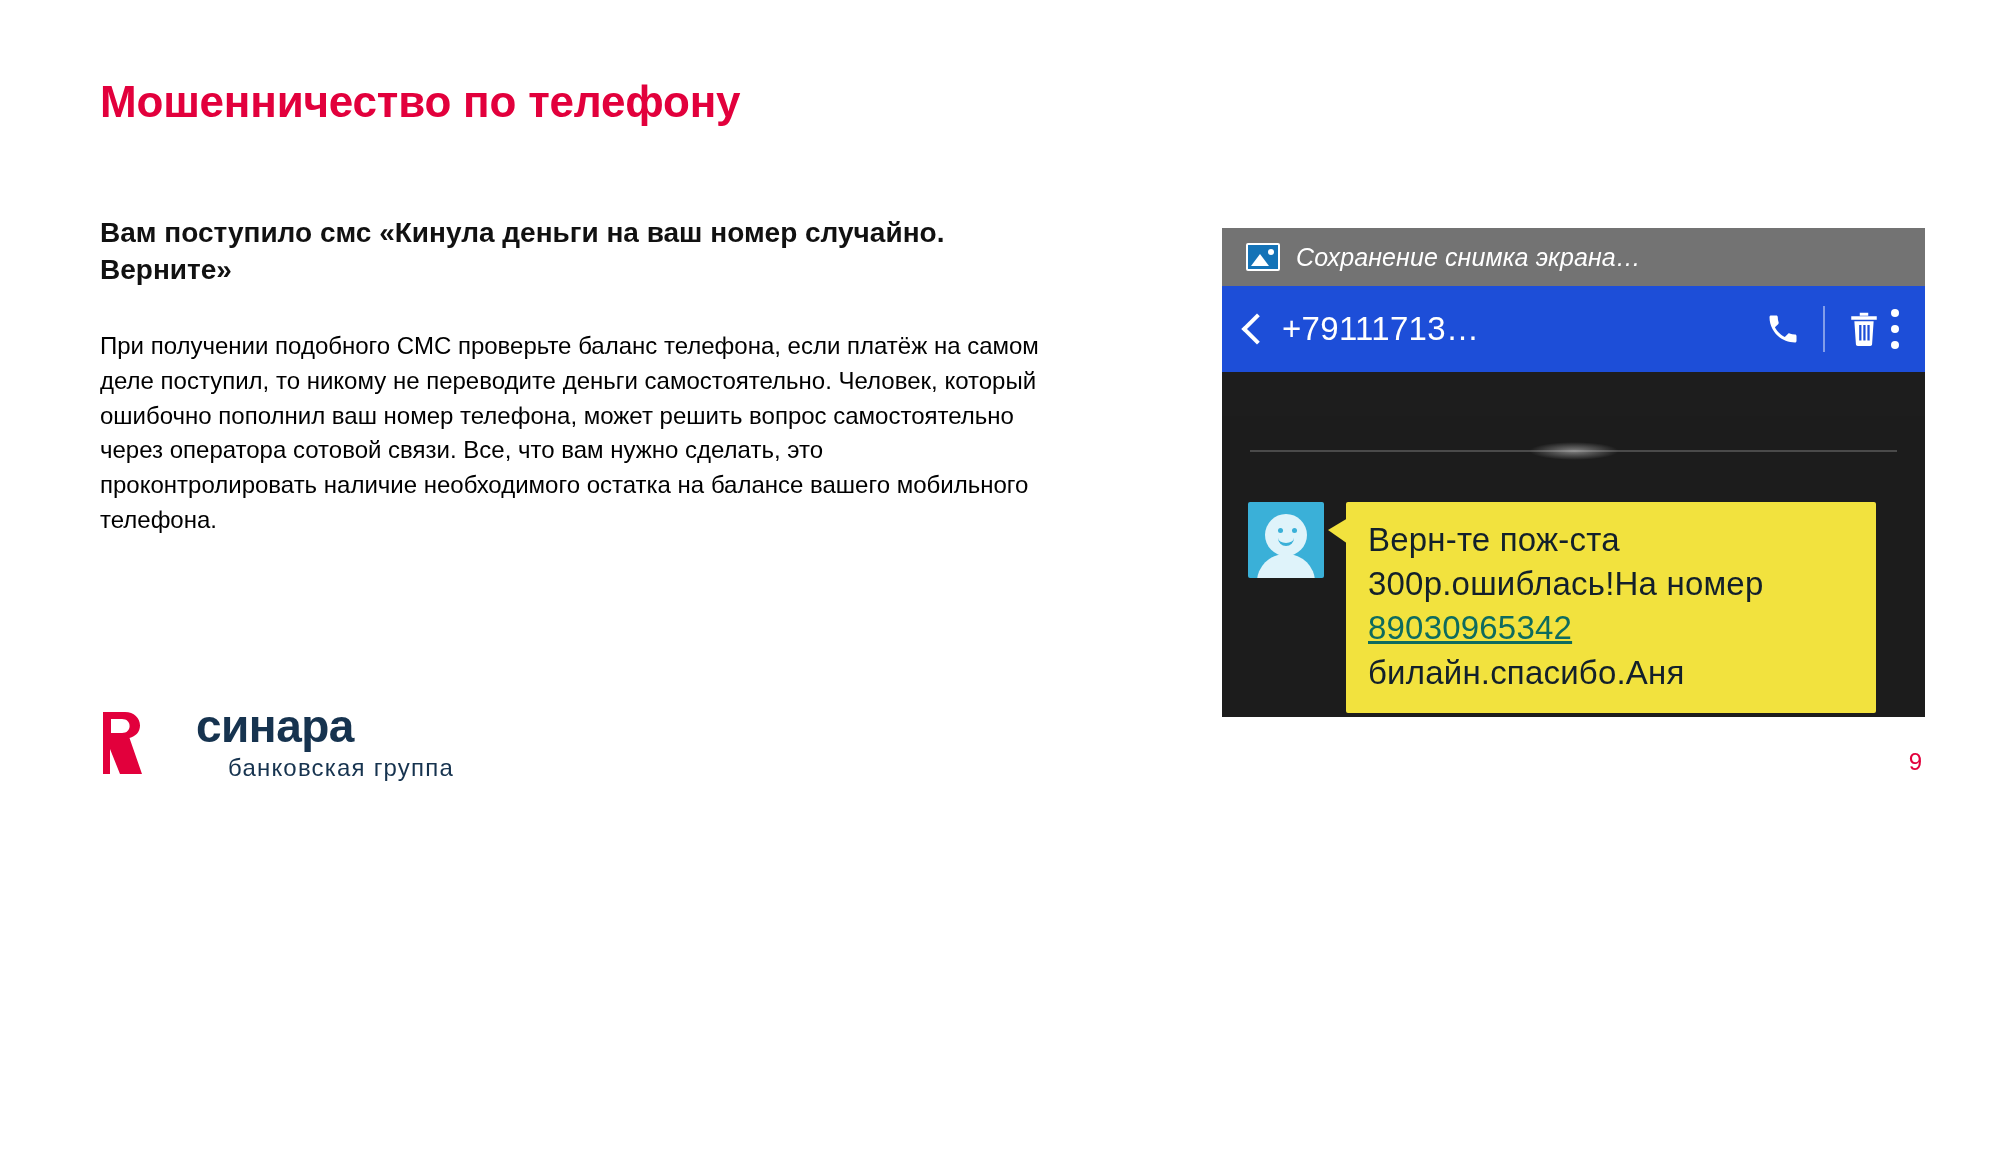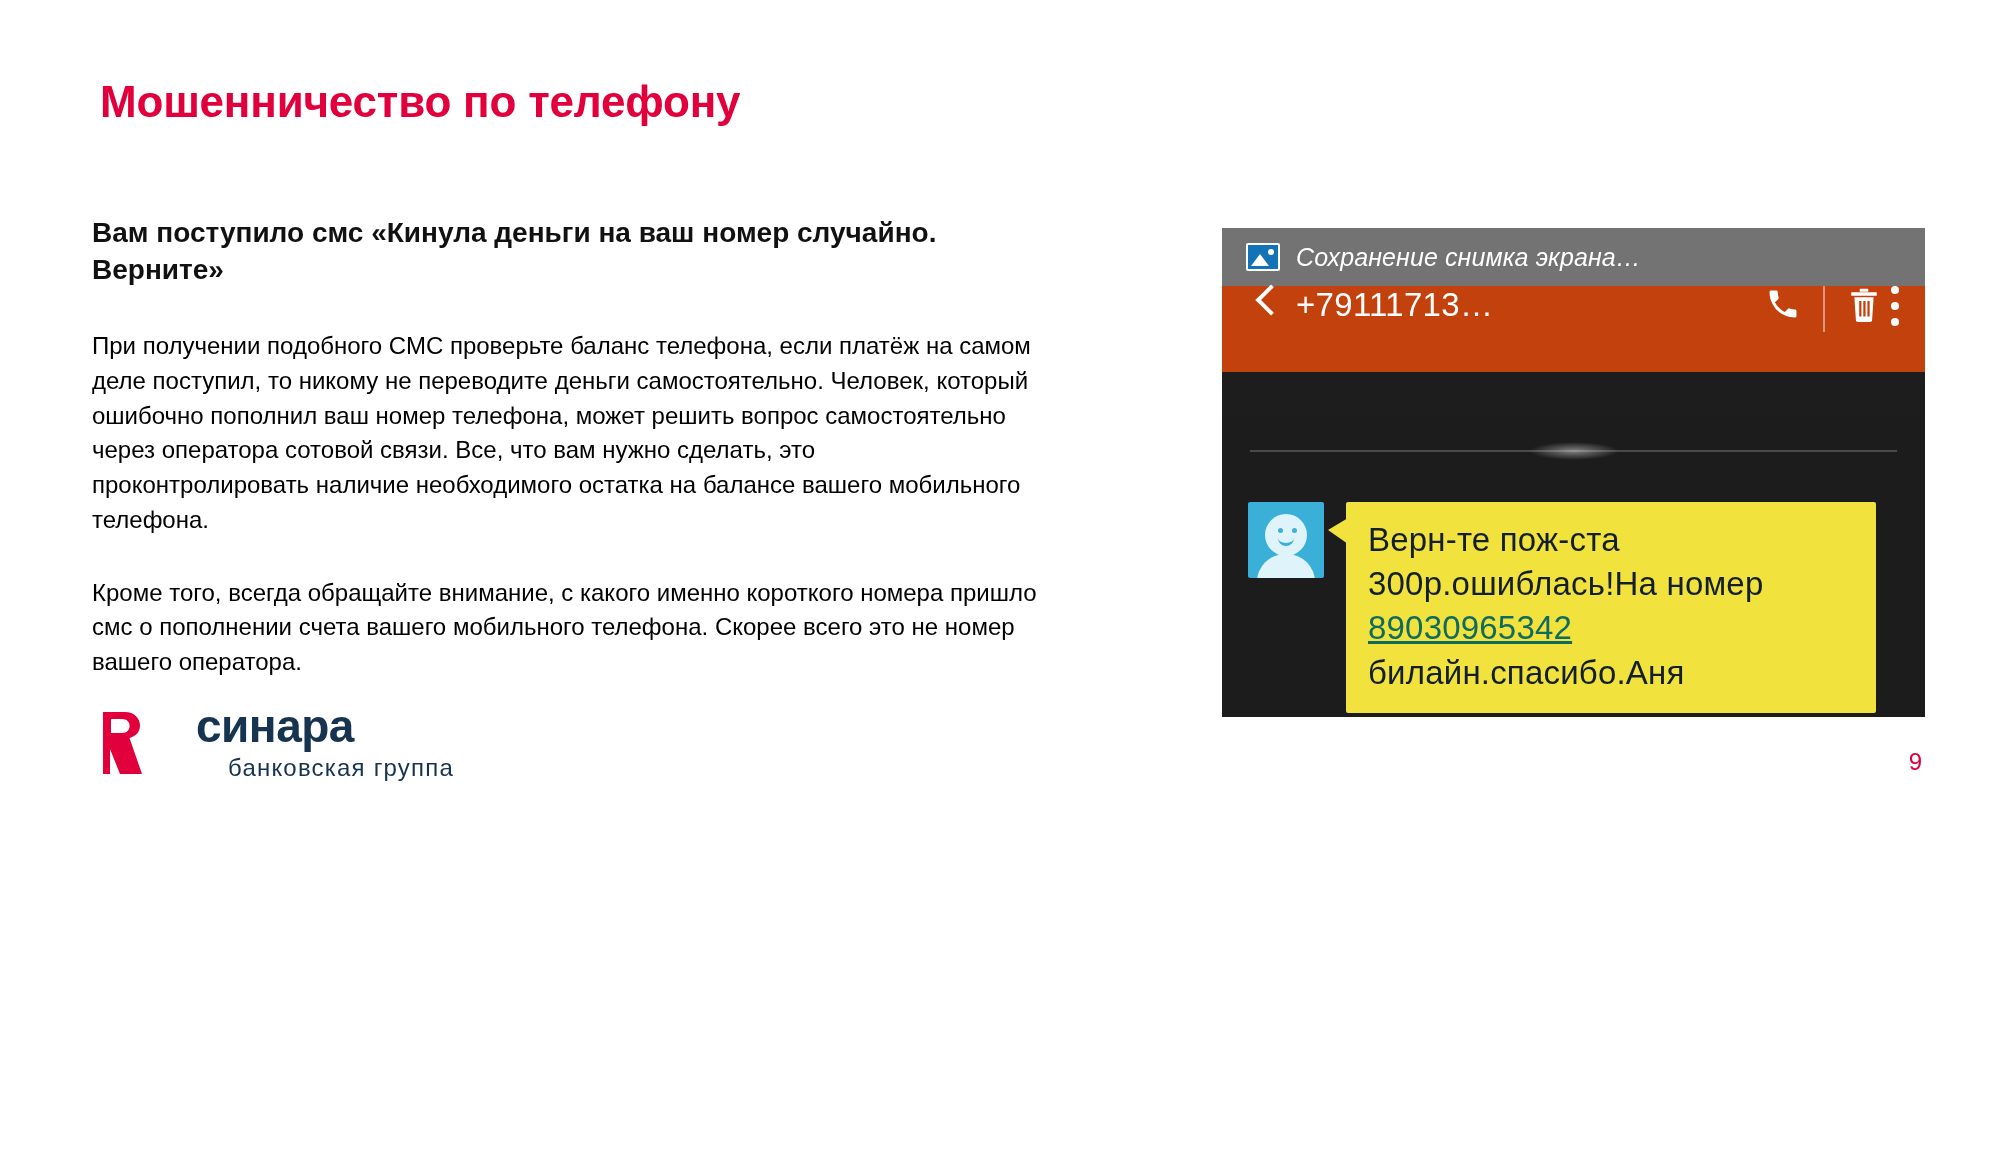--- a/index.html
+++ b/index.html
@@ -31,21 +31,21 @@
     font-size: 44px;
     font-weight: bold;
     color: #e2003c;
     letter-spacing: -0.2px;
     white-space: nowrap;
   }
 
   
   .content-col {
     position: absolute;
-    left: 92px;
+    left: 100px;
     top: 215px;
     width: 960px;
   }
 
   .lead {
     font-size: 28px;
     font-weight: bold;
     line-height: 1.32;
     color: #111111;
     margin: 0 0 40px 0;
@@ -117,24 +117,24 @@
   .notify-text {
     color: #ffffff;
     font-size: 25px;
     letter-spacing: 0.1px;
     white-space: nowrap;
     overflow: hidden;
   }
 
   .shot-actionbar {
     height: 86px;
-    background: #c2410c;
-    display: flex;
-    align-items: flex-start;
-    padding: 0 24px 0 30px;
+    background: #1d4ed8;
+    display: flex;
+    align-items: center;
+    padding: 0 24px 0 16px;
     box-sizing: border-box;
   }
   .back-chevron {
     width: 28px;
     height: 28px;
     flex: 0 0 auto;
     position: relative;
     margin-right: 16px;
   }
   .back-chevron::before {
@@ -355,21 +355,20 @@
 </head>
 <body>
 
 <div class="slide">
 
   <h1 class="slide-title">Мошенничество по телефону</h1>
 
   <div class="content-col">
     <p class="lead">Вам поступило смс «Кинула деньги на ваш номер случайно. Верните»</p>
     <p class="para">При получении подобного СМС проверьте баланс телефона, если платёж на самом деле поступил, то никому не переводите деньги самостоятельно. Человек, который ошибочно пополнил ваш номер телефона, может решить вопрос самостоятельно через оператора сотовой связи. Все, что вам нужно сделать, это проконтролировать наличие необходимого остатка на балансе вашего мобильного телефона.</p>
-    <p class="para">Кроме того, всегда обращайте внимание, с какого именно короткого номера пришло смс о пополнении счета вашего мобильного телефона. Скорее всего это не номер вашего оператора.</p>
   </div>
 
   <div class="phone-shot">
 
     <div class="shot-notify">
       <span class="notify-icon"></span>
       <span class="notify-text">Сохранение снимка экрана…</span>
     </div>
 
     <div class="shot-actionbar">

